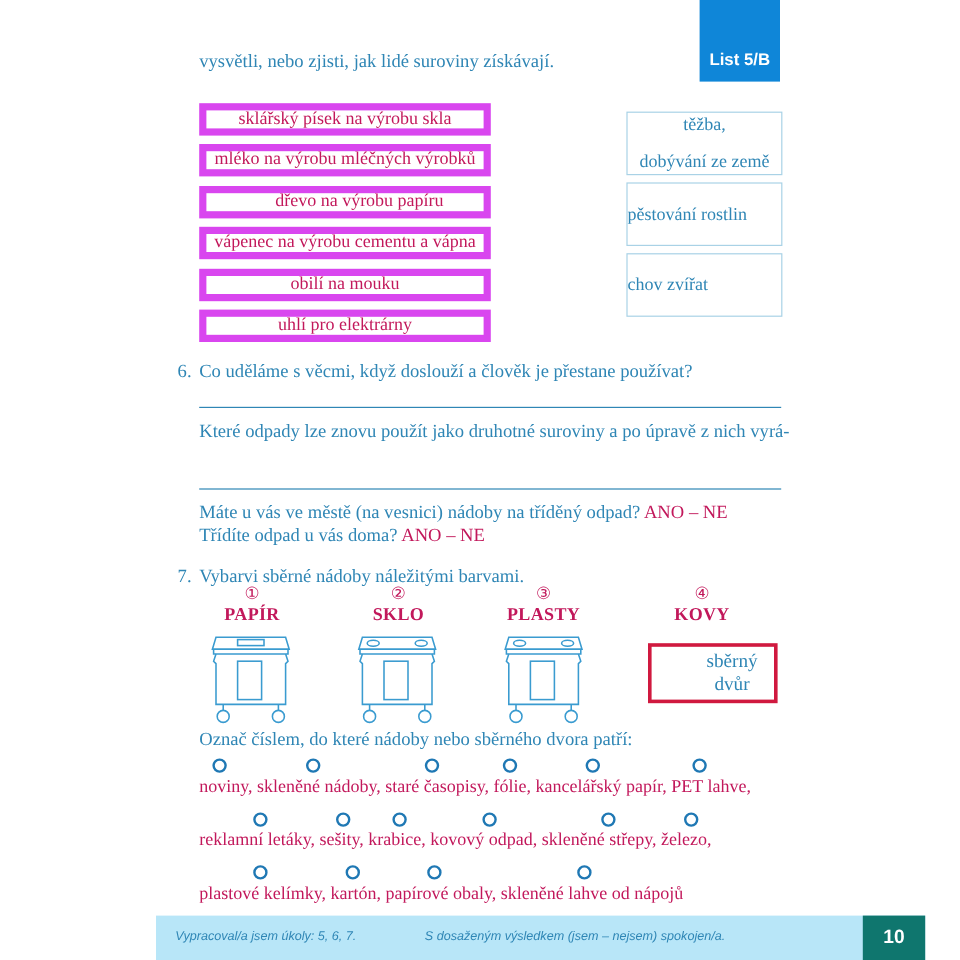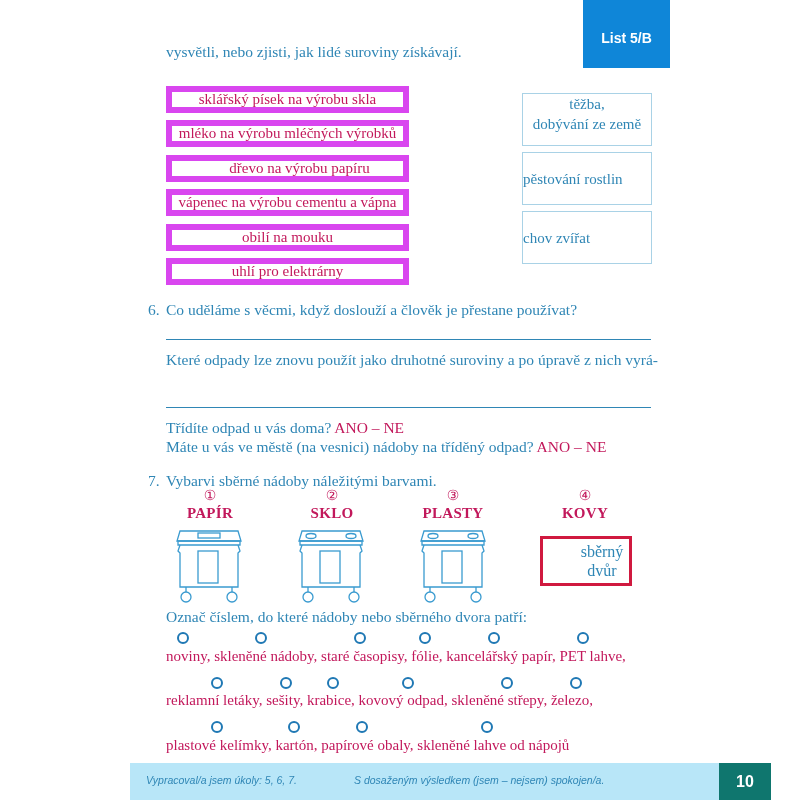--- a/index.html
+++ b/index.html
@@ -1,35 +1,35 @@
 <!DOCTYPE html>
 <html><head>
 <meta charset="utf-8">
 <style>
   html, body { margin:0; padding:0; }
   body { width:800px; height:800px; background:#ffffff; position:relative; overflow:hidden;
          font-family:"Liberation Serif", "DejaVu Serif", serif; color:#2f86b5; }
   .abs { position:absolute; }
-  .tab { left:583px; top:0; width:87px; height:68px; background:#0f86d8; color:#fff;
+  .tab { left:583px; top:0; width:67px; height:68px; background:#0f86d8; color:#fff;
          font-family:"Liberation Sans", sans-serif; font-weight:bold; font-size:14px;
-         display:flex; align-items:flex-end; justify-content:center; padding-bottom:16px; box-sizing:border-box; }
+         display:flex; align-items:flex-end; justify-content:center; padding-bottom:5px; box-sizing:border-box; }
   .tab span { margin-bottom:6px; }
   .q { font-size:15.5px; line-height:19px; color:#2f86b5; }
   .num { display:inline-block; width:18px; }
   .pinkbox { position:absolute; left:166px; width:243px; height:27px; border:6px solid #d946ef;
              box-sizing:border-box; color:#c2185b; font-size:15px; display:flex; align-items:center; justify-content:center; }
   .bluebox { position:absolute; left:522px; width:130px; border:1px solid #a9d2e6; box-sizing:border-box;
-             color:#2f86b5; font-size:15px; display:flex; align-items:center; justify-content:flex-start; text-align:center; line-height:20px; }
+             color:#2f86b5; font-size:15px; display:flex; align-items:center; justify-content:space-between; text-align:center; line-height:20px; }
   .line { position:absolute; left:166px; width:485px; height:1px; background:#2f86b5; }
   .red { color:#c2185b; }
   .binhead { position:absolute; width:120px; text-align:center; color:#c2185b; }
   .binhead .circ { font-size:14px; line-height:16px; display:block; }
   .binhead .lbl { font-weight:bold; font-size:15px; line-height:18px; display:block; letter-spacing:0.3px; }
   .bin { position:absolute; width:70px; height:78px; }
-  .yard { position:absolute; left:540px; top:536px; width:92px; height:50px; border:3px solid #d0193f;
+  .yard { position:absolute; left:540px; top:536px; width:108px; height:50px; border:3px solid #d0193f;
           box-sizing:border-box; color:#2f86b5; font-size:16px; line-height:19px; text-align:center;
           display:flex; align-items:center; justify-content:center;padding-left:32px; }
   .o { position:absolute; width:12px; height:12px; border:2px solid #1f78b4; border-radius:50%; box-sizing:border-box; }
   .items { position:absolute; left:166px; color:#c2185b; font-size:15px; line-height:18px; white-space:nowrap; }
   .footer { position:absolute; left:130px; top:763px; width:641px; height:37px; background:#b8e6f8;
             font-family:"Liberation Sans", sans-serif; font-style:italic; font-size:10.5px; color:#2f86b5; }
   .footer .pg { position:absolute; right:0; top:0; width:52px; height:37px; background:#0f766e; color:#fff;
                 font-style:normal; font-weight:bold; font-size:16px; display:flex; align-items:center; justify-content:center; }
 </style>
 </head>
@@ -63,22 +63,22 @@
 
 <div class="abs q" style="left:148px; top:300px;">
   <span class="num">6.</span><span>Co uděláme s věcmi, když doslouží a člověk je přestane používat?</span>
 </div>
 <div class="line" style="top:339px;"></div>
 <div class="abs q" style="left:166px; top:350px;text-align:center;">
   <div>Které odpady lze znovu použít jako druhotné suroviny a po úpravě z nich vyrá-</div>
 </div>
 <div class="line" style="top:407px;"></div>
 <div class="abs q" style="left:166px; top:418px;">
+  <div><span>Máte u vás ve městě (na vesnici) nádoby na tříděný odpad?</span> <span class="red">ANO – NE</span></div>
   <div><span>Třídíte odpad u vás doma?</span> <span class="red">ANO – NE</span></div>
-  <div><span>Máte u vás ve městě (na vesnici) nádoby na tříděný odpad?</span> <span class="red">ANO – NE</span></div>
 </div>
 
 <div class="abs q" style="left:148px; top:471px;">
   <span class="num">7.</span><span>Vybarvi sběrné nádoby náležitými barvami.</span>
 </div>
 
 <div class="binhead" style="left:150px; top:488px;">
   <span class="circ">①</span>
   <span class="lbl">PAPÍR</span>
 </div>

